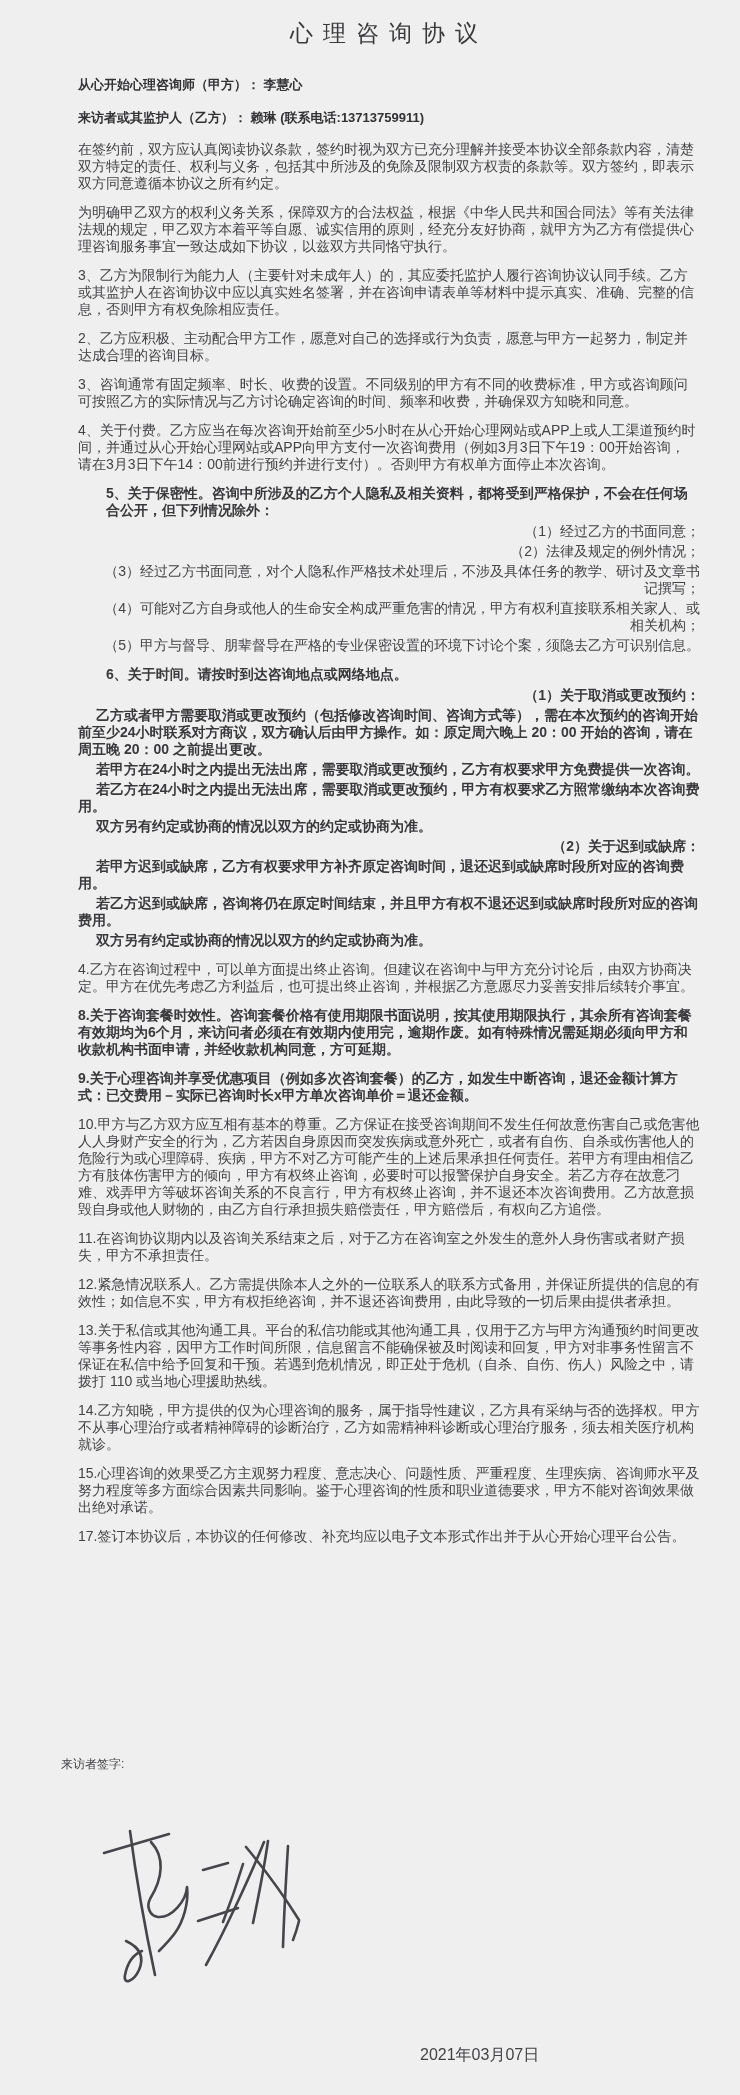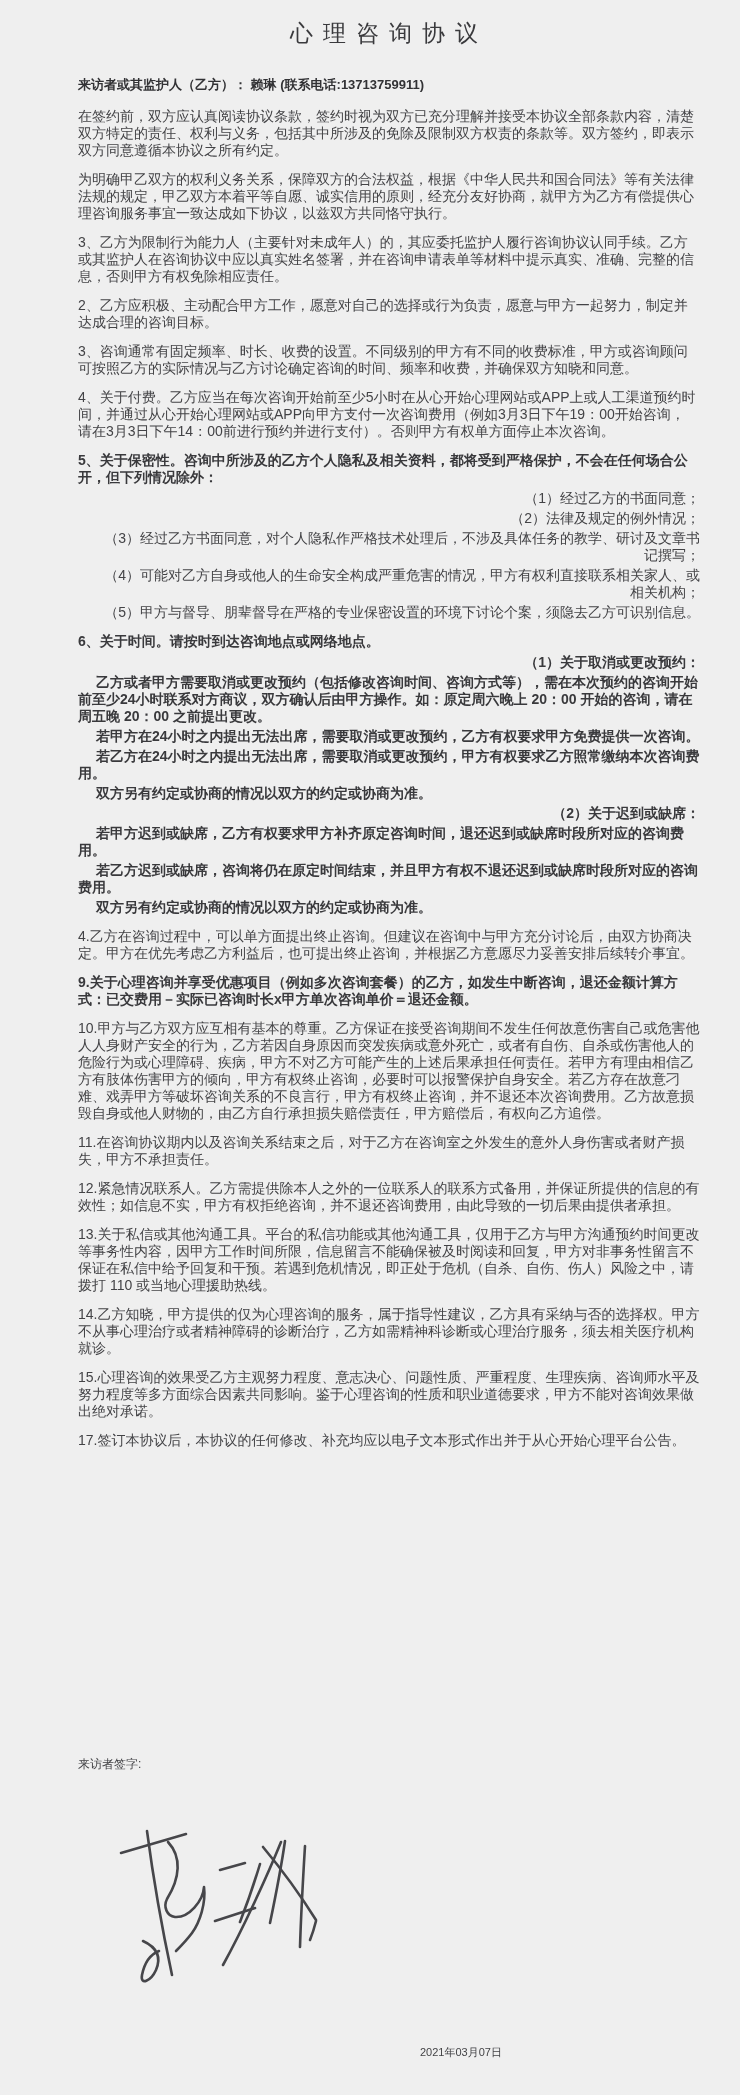--- a/index.html
+++ b/index.html
@@ -22,36 +22,37 @@
     margin:0 0 13px 0;line-height:20px;
   }
   p.para{
     font-size:14px;line-height:17px;margin:0 0 12px 0;
     color:#434346;
   }
   p.b{font-weight:700;color:#39393c;}
   p.item{padding-left:24px;text-align:right;}
   p.sub{text-indent:18px;}
   p.tight{margin-bottom:3px;}
-  p.aftertight{margin-bottom:4px;}
-  .sig-section{position:absolute;left:78px;top:1756px;}
+  p.aftertight{margin-bottom:4px;margin-left:28px;}
+  .sig-section{position:absolute;left:61px;top:1756px;}
   .sig-label{font-size:12px;color:#434346;margin:0;}
   .sig-svg{display:block;margin:6px 0 0 -10px;}
   .sig-svg path{fill:none;stroke:#46464a;stroke-width:2.6;stroke-linecap:round;stroke-linejoin:round;}
   .date{
     position:absolute;left:420px;top:2045px;
-    font-size:11px;color:#434346;
+    font-size:16px;color:#434346;
   }
 </style>
 </head>
 <body>
 
 <div class="doc">
   <div class="title">心理咨询协议</div>
 
+  <p class="party">从心开始心理咨询师（甲方）： 李慧心</p>
   <p class="party">来访者或其监护人（乙方）： 赖琳 (联系电话:13713759911)</p>
 
   <p class="para">在签约前，双方应认真阅读协议条款，签约时视为双方已充分理解并接受本协议全部条款内容，清楚双方特定的责任、权利与义务，包括其中所涉及的免除及限制双方权责的条款等。双方签约，即表示双方同意遵循本协议之所有约定。</p>
   <p class="para">为明确甲乙双方的权利义务关系，保障双方的合法权益，根据《中华人民共和国合同法》等有关法律法规的规定，甲乙双方本着平等自愿、诚实信用的原则，经充分友好协商，就甲方为乙方有偿提供心理咨询服务事宜一致达成如下协议，以兹双方共同恪守执行。</p>
 
   <p class="para">3、乙方为限制行为能力人（主要针对未成年人）的，其应委托监护人履行咨询协议认同手续。乙方或其监护人在咨询协议中应以真实姓名签署，并在咨询申请表单等材料中提示真实、准确、完整的信息，否则甲方有权免除相应责任。</p>
   <p class="para">2、乙方应积极、主动配合甲方工作，愿意对自己的选择或行为负责，愿意与甲方一起努力，制定并达成合理的咨询目标。</p>
   <p class="para">3、咨询通常有固定频率、时长、收费的设置。不同级别的甲方有不同的收费标准，甲方或咨询顾问可按照乙方的实际情况与乙方讨论确定咨询的时间、频率和收费，并确保双方知晓和同意。</p>
   <p class="para">4、关于付费。乙方应当在每次咨询开始前至少5小时在从心开始心理网站或APP上或人工渠道预约时间，并通过从心开始心理网站或APP向甲方支付一次咨询费用（例如3月3日下午19：00开始咨询， 请在3月3日下午14：00前进行预约并进行支付）。否则甲方有权单方面停止本次咨询。</p>
 
@@ -67,20 +68,21 @@
   <p class="para b sub tight">乙方或者甲方需要取消或更改预约（包括修改咨询时间、咨询方式等），需在本次预约的咨询开始前至少24小时联系对方商议，双方确认后由甲方操作。如：原定周六晚上 20：00 开始的咨询，请在周五晚 20：00 之前提出更改。</p>
   <p class="para b sub tight">若甲方在24小时之内提出无法出席，需要取消或更改预约，乙方有权要求甲方免费提供一次咨询。</p>
   <p class="para b sub tight">若乙方在24小时之内提出无法出席，需要取消或更改预约，甲方有权要求乙方照常缴纳本次咨询费用。</p>
   <p class="para b sub tight">双方另有约定或协商的情况以双方的约定或协商为准。</p>
   <p class="para b item tight">（2）关于迟到或缺席：</p>
   <p class="para b sub tight">若甲方迟到或缺席，乙方有权要求甲方补齐原定咨询时间，退还迟到或缺席时段所对应的咨询费用。</p>
   <p class="para b sub tight">若乙方迟到或缺席，咨询将仍在原定时间结束，并且甲方有权不退还迟到或缺席时段所对应的咨询费用。</p>
   <p class="para b sub">双方另有约定或协商的情况以双方的约定或协商为准。</p>
 
   <p class="para">4.乙方在咨询过程中，可以单方面提出终止咨询。但建议在咨询中与甲方充分讨论后，由双方协商决定。甲方在优先考虑乙方利益后，也可提出终止咨询，并根据乙方意愿尽力妥善安排后续转介事宜。</p>
+  <p class="para b">8.关于咨询套餐时效性。咨询套餐价格有使用期限书面说明，按其使用期限执行，其余所有咨询套餐有效期均为6个月，来访问者必须在有效期内使用完，逾期作废。如有特殊情况需延期必须向甲方和收款机构书面申请，并经收款机构同意，方可延期。</p>
   <p class="para b">9.关于心理咨询并享受优惠项目（例如多次咨询套餐）的乙方，如发生中断咨询，退还金额计算方式：已交费用－实际已咨询时长x甲方单次咨询单价＝退还金额。</p>
   <p class="para">10.甲方与乙方双方应互相有基本的尊重。乙方保证在接受咨询期间不发生任何故意伤害自己或危害他人人身财产安全的行为，乙方若因自身原因而突发疾病或意外死亡，或者有自伤、自杀或伤害他人的危险行为或心理障碍、疾病，甲方不对乙方可能产生的上述后果承担任何责任。若甲方有理由相信乙方有肢体伤害甲方的倾向，甲方有权终止咨询，必要时可以报警保护自身安全。若乙方存在故意刁难、戏弄甲方等破坏咨询关系的不良言行，甲方有权终止咨询，并不退还本次咨询费用。乙方故意损毁自身或他人财物的，由乙方自行承担损失赔偿责任，甲方赔偿后，有权向乙方追偿。</p>
   <p class="para">11.在咨询协议期内以及咨询关系结束之后，对于乙方在咨询室之外发生的意外人身伤害或者财产损失，甲方不承担责任。</p>
   <p class="para">12.紧急情况联系人。乙方需提供除本人之外的一位联系人的联系方式备用，并保证所提供的信息的有效性；如信息不实，甲方有权拒绝咨询，并不退还咨询费用，由此导致的一切后果由提供者承担。</p>
   <p class="para">13.关于私信或其他沟通工具。平台的私信功能或其他沟通工具，仅用于乙方与甲方沟通预约时间更改等事务性内容，因甲方工作时间所限，信息留言不能确保被及时阅读和回复，甲方对非事务性留言不保证在私信中给予回复和干预。若遇到危机情况，即正处于危机（自杀、自伤、伤人）风险之中，请拨打 110 或当地心理援助热线。</p>
   <p class="para">14.乙方知晓，甲方提供的仅为心理咨询的服务，属于指导性建议，乙方具有采纳与否的选择权。甲方不从事心理治疗或者精神障碍的诊断治疗，乙方如需精神科诊断或心理治疗服务，须去相关医疗机构就诊。</p>
   <p class="para">15.心理咨询的效果受乙方主观努力程度、意志决心、问题性质、严重程度、生理疾病、咨询师水平及努力程度等多方面综合因素共同影响。鉴于心理咨询的性质和职业道德要求，甲方不能对咨询效果做出绝对承诺。</p>
   <p class="para">17.签订本协议后，本协议的任何修改、补充均应以电子文本形式作出并于从心开始心理平台公告。</p>
 </div>
 

